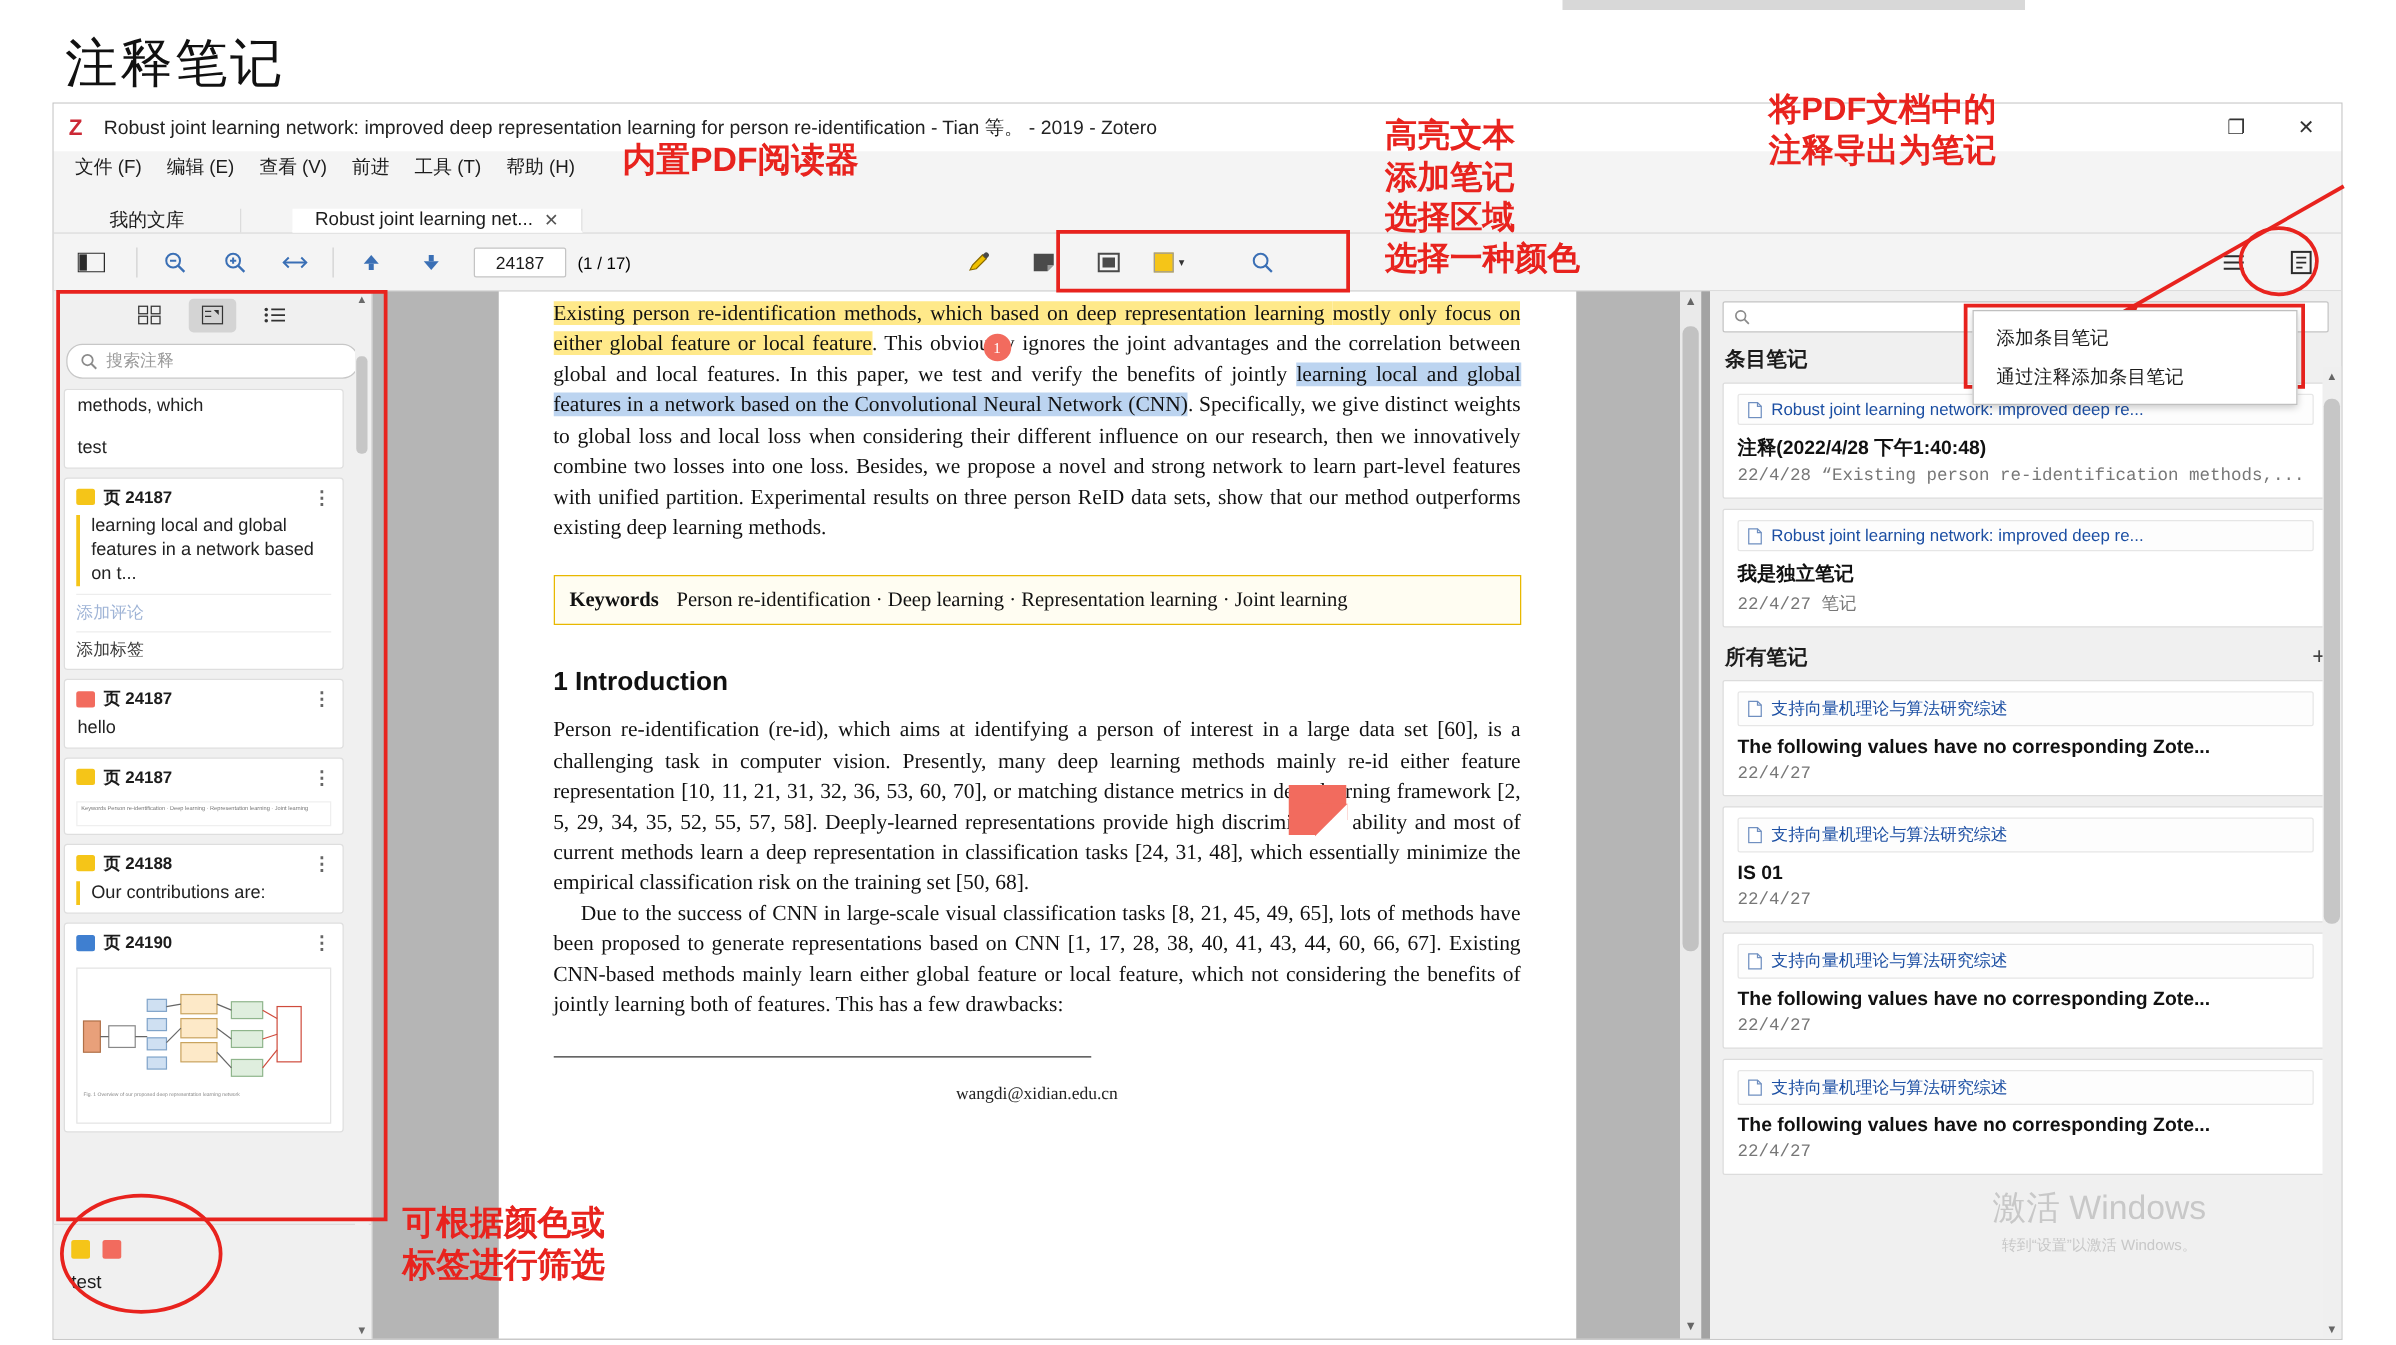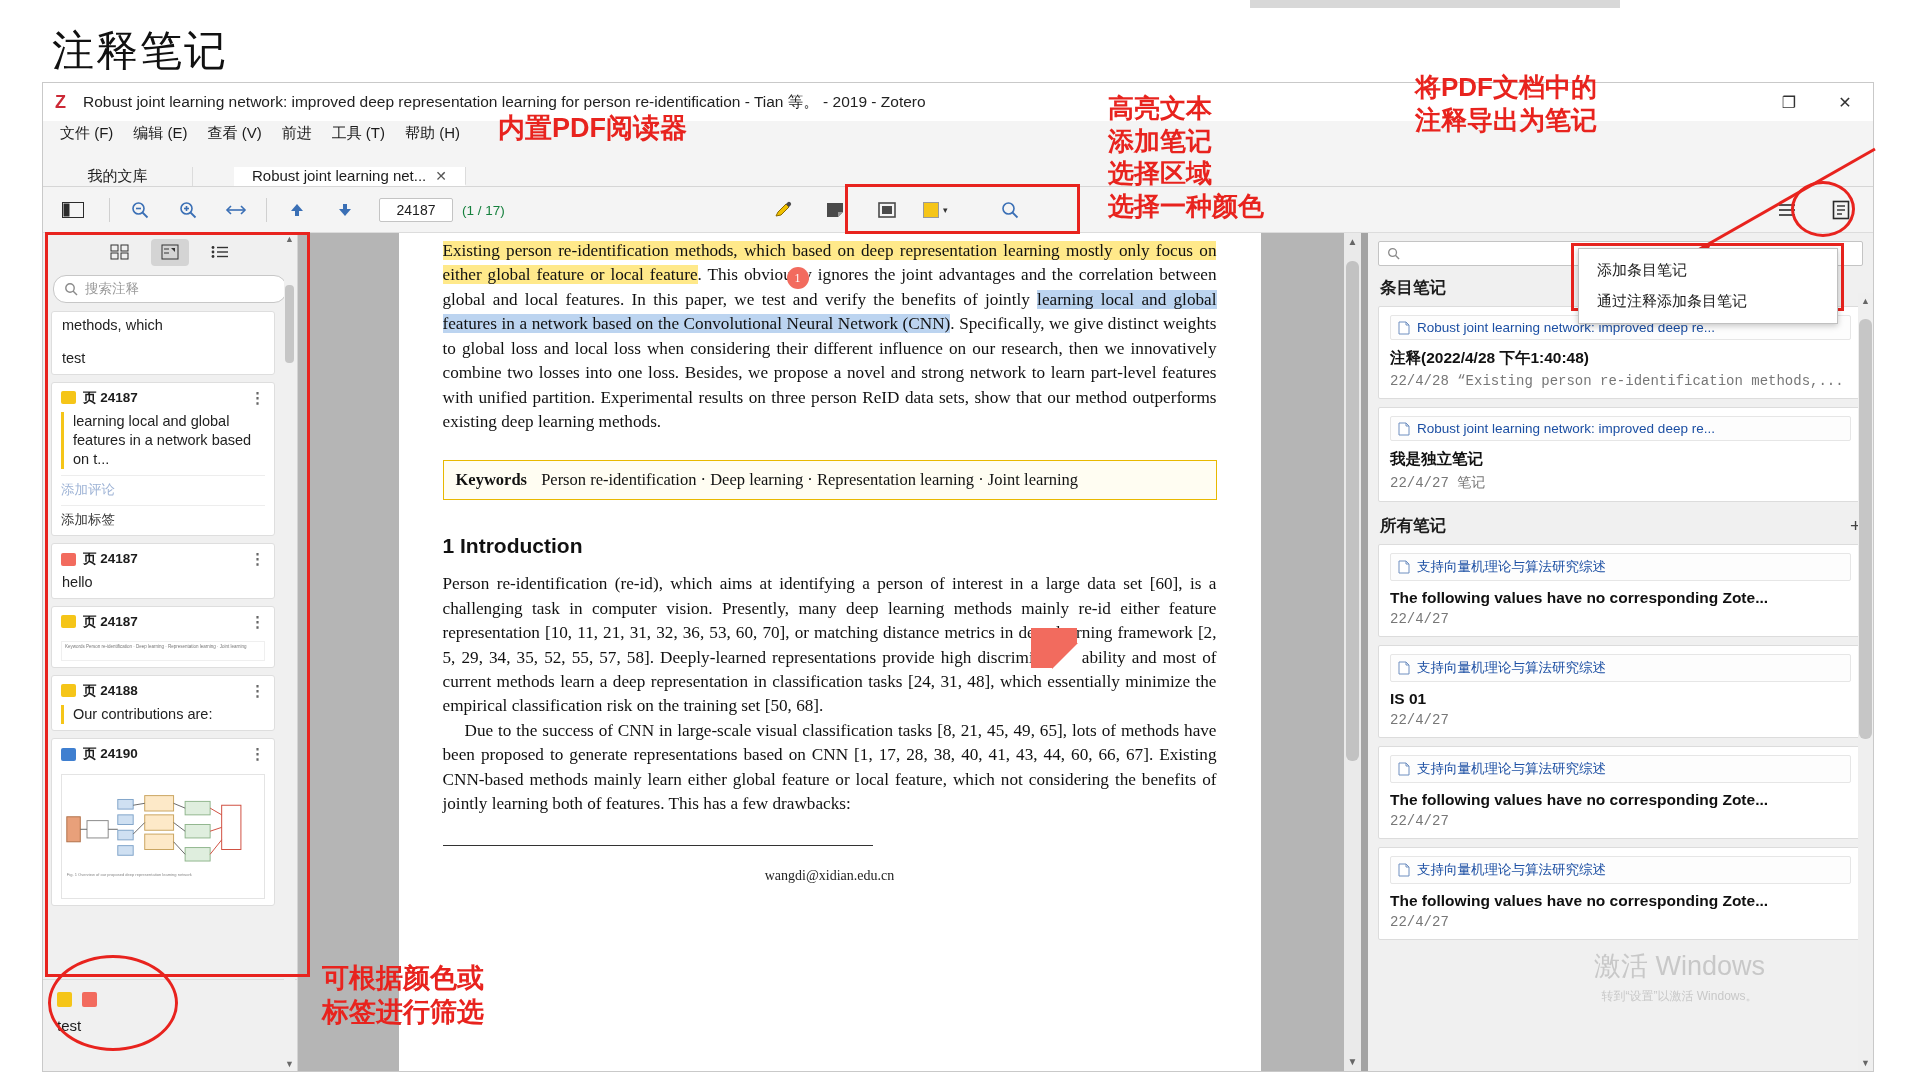--- a/index.html
+++ b/index.html
@@ -91,21 +91,21 @@
   .tbtn.wide { width: 52px; }
   .tsep { width: 1px; height: 24px; background: #d0d0d0; margin: 0 6px; }
   .pagebox {
     display: flex; align-items: baseline; gap: 9px; margin-left: 10px;
     font-size: 14.5px; color: #1c1c1c;
   }
   .pagenum {
     border: 1px solid #c4c4c4; background: #fff; padding: 3px 10px;
     font-size: 14px; border-radius: 2px; min-width: 74px; text-align: center;
   }
-  .pagecount { color: #15803d; font-size: 13.5px; }
+  .pagecount { color: #000000; font-size: 13.5px; }
 
   .annotool-group { position: absolute; left: 716px; display: flex; align-items: center; gap: 4px; }
   .colorbtn {
     display: flex; align-items: center; gap: 4px; padding: 4px 8px;
     border-radius: 4px;
   }
   .swatch { width: 16px; height: 16px; border: 1px solid #9a9a9a; }
   .caret { font-size: 9px; color: #333; }
 
   .toolbar-right { position: absolute; right: 8px; display: flex; align-items: center; gap: 6px; }

